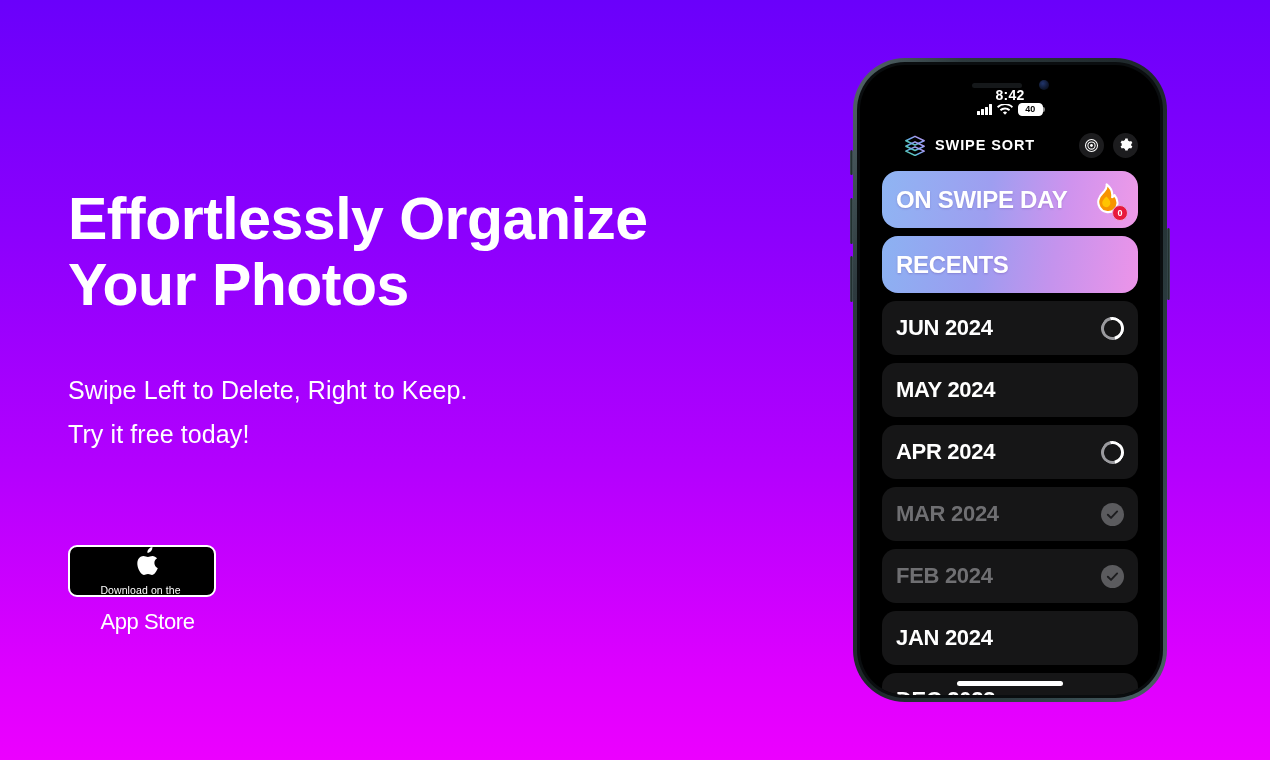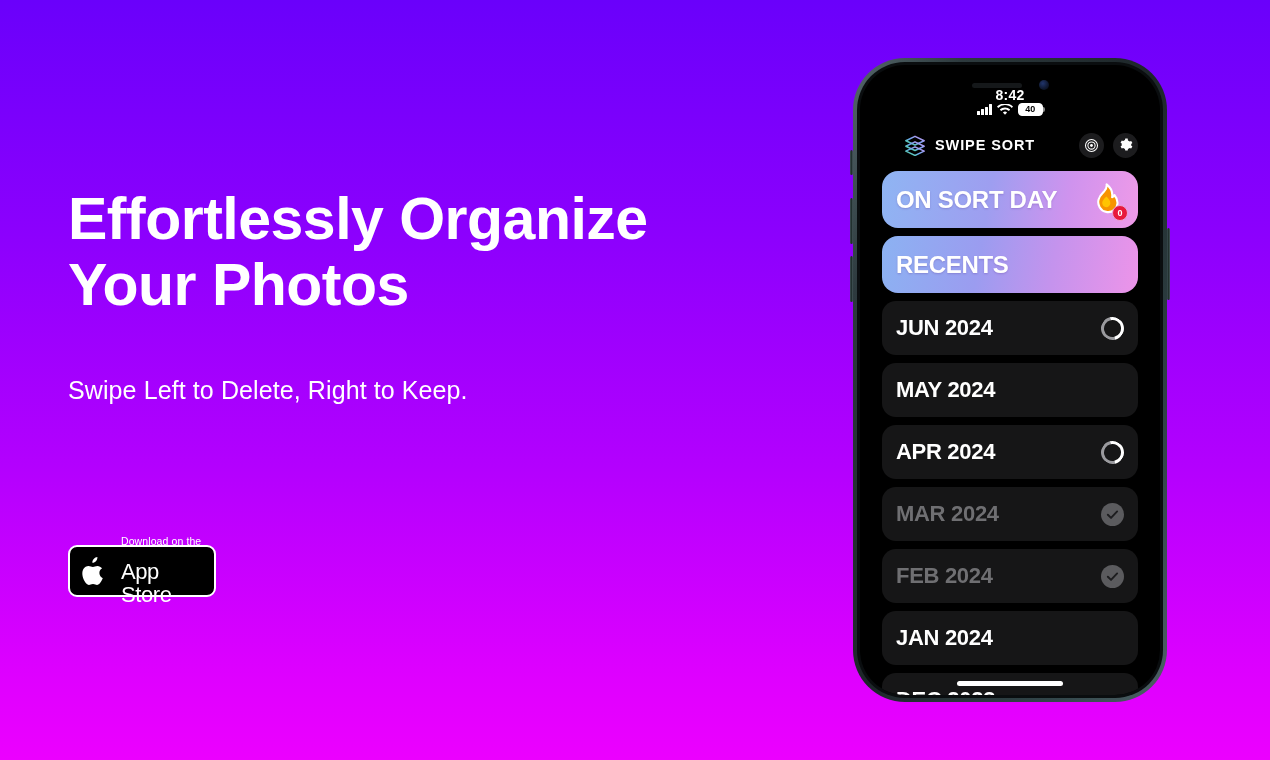--- a/index.html
+++ b/index.html
@@ -47,22 +47,23 @@
     left: 68px;
     top: 545px;
     width: 148px;
     height: 52px;
     background: #000000;
     border: 2px solid #ffffff;
     border-radius: 9px;
     display: flex;
     align-items: center;
     padding-left: 11px;
-    gap: 16px;
+    gap: 9px;
     cursor: pointer;
+    flex-direction: column;
   }
   .appstore-apple {
     width: 24px;
     height: 29px;
     flex: 0 0 auto;
     display: block;
   }
   .appstore-text { display: flex; flex-direction: column; line-height: 1; }
   .appstore-small {
     color: #ffffff;
@@ -324,20 +325,21 @@
 </head>
 <body>
 
 <div class="hero">
   <h1 class="headline">
     <span>Effortlessly Organize</span><br>
     <span>Your Photos</span>
   </h1>
   <p class="subhead">
     <span>Swipe Left to Delete, Right to Keep.</span><br>
+    <span>Try it free today!</span>
   </p>
 </div>
 
 <div class="appstore-badge">
   <svg class="appstore-apple" viewBox="0 0 24 29">
     <path fill="#ffffff" d="M16.4 0c.15 1.48-.44 2.93-1.32 3.99-.88 1.06-2.33 1.88-3.73 1.77-.18-1.43.52-2.92 1.36-3.86C13.62.9 15.13.1 16.4 0z"></path>
     <path fill="#ffffff" d="M21.8 21.3c-.56 1.3-.83 1.88-1.55 3.03-1 1.6-2.42 3.6-4.18 3.62-1.56.01-1.96-1.02-4.08-1.01-2.12.01-2.56 1.03-4.12 1.01-1.76-.02-3.1-1.82-4.1-3.42C.97 20.05.67 14.83 2.4 12.05c1.23-1.97 3.17-3.13 5-3.13 1.86 0 3.03 1.03 4.57 1.03 1.49 0 2.4-1.03 4.55-1.03 1.63 0 3.36.9 4.59 2.45-4.03 2.23-3.38 8.04.69 9.93z"></path>
   </svg>
   <span class="appstore-text">
     <span class="appstore-small">Download on the</span>
@@ -411,21 +413,21 @@
           <svg width="14" height="14" viewBox="0 0 24 24">
             <path fill="#fff" d="M12 8.4a3.6 3.6 0 1 0 0 7.2 3.6 3.6 0 0 0 0-7.2zm9 3.6c0-.6-.05-1.17-.14-1.73l2.1-1.57-2.1-3.64-2.5.95a9.1 9.1 0 0 0-3-1.73L14.9.9H10.7l-.46 2.64c-1.1.36-2.12.95-3 1.72l-2.5-.95-2.1 3.64 2.1 1.58a9.4 9.4 0 0 0 0 3.46l-2.1 1.57 2.1 3.64 2.5-.95c.88.77 1.9 1.36 3 1.73l.46 2.62h4.2l.46-2.63c1.1-.37 2.12-.96 3-1.73l2.5.95 2.1-3.64-2.1-1.57c.09-.56.14-1.13.14-1.72z"></path>
           </svg>
         </div>
       </div>
     </div>
 
     <div class="list">
 
       <div class="row feature">
-        <span class="row-label">ON SORT DAY</span>
+        <span class="row-label">ON SWIPE DAY</span>
         <span class="row-right">
           <span class="flame-wrap">
             <svg width="30" height="34" viewBox="0 0 30 34">
               <path d="M15.6 1.4c.5 3.4-.7 5.2-2.4 7-2.1 2.2-4.6 4.3-5.6 8-1.4 5.2 1.6 11.4 7.6 12.5 6.2 1.1 11-2.9 11.3-8.7.2-4.1-1.6-6.4-3.1-8.2-.4 1.1-1.2 2-2.3 2.3.8-5.1-1.6-9.9-5.5-12.9z" fill="#f79400" stroke="#ffffff" stroke-width="2.1" stroke-linejoin="round"></path>
               <path d="M15.4 13.6c2.1 2.1 4 4.1 3.9 6.6-.1 2.3-1.9 4-4.1 4-2.2 0-4-1.8-4-4.1 0-2.4 1.9-4.3 4.2-6.5z" fill="#ffc400"></path>
             </svg>
             <span class="flame-badge">0</span>
           </span>
         </span>
       </div>

